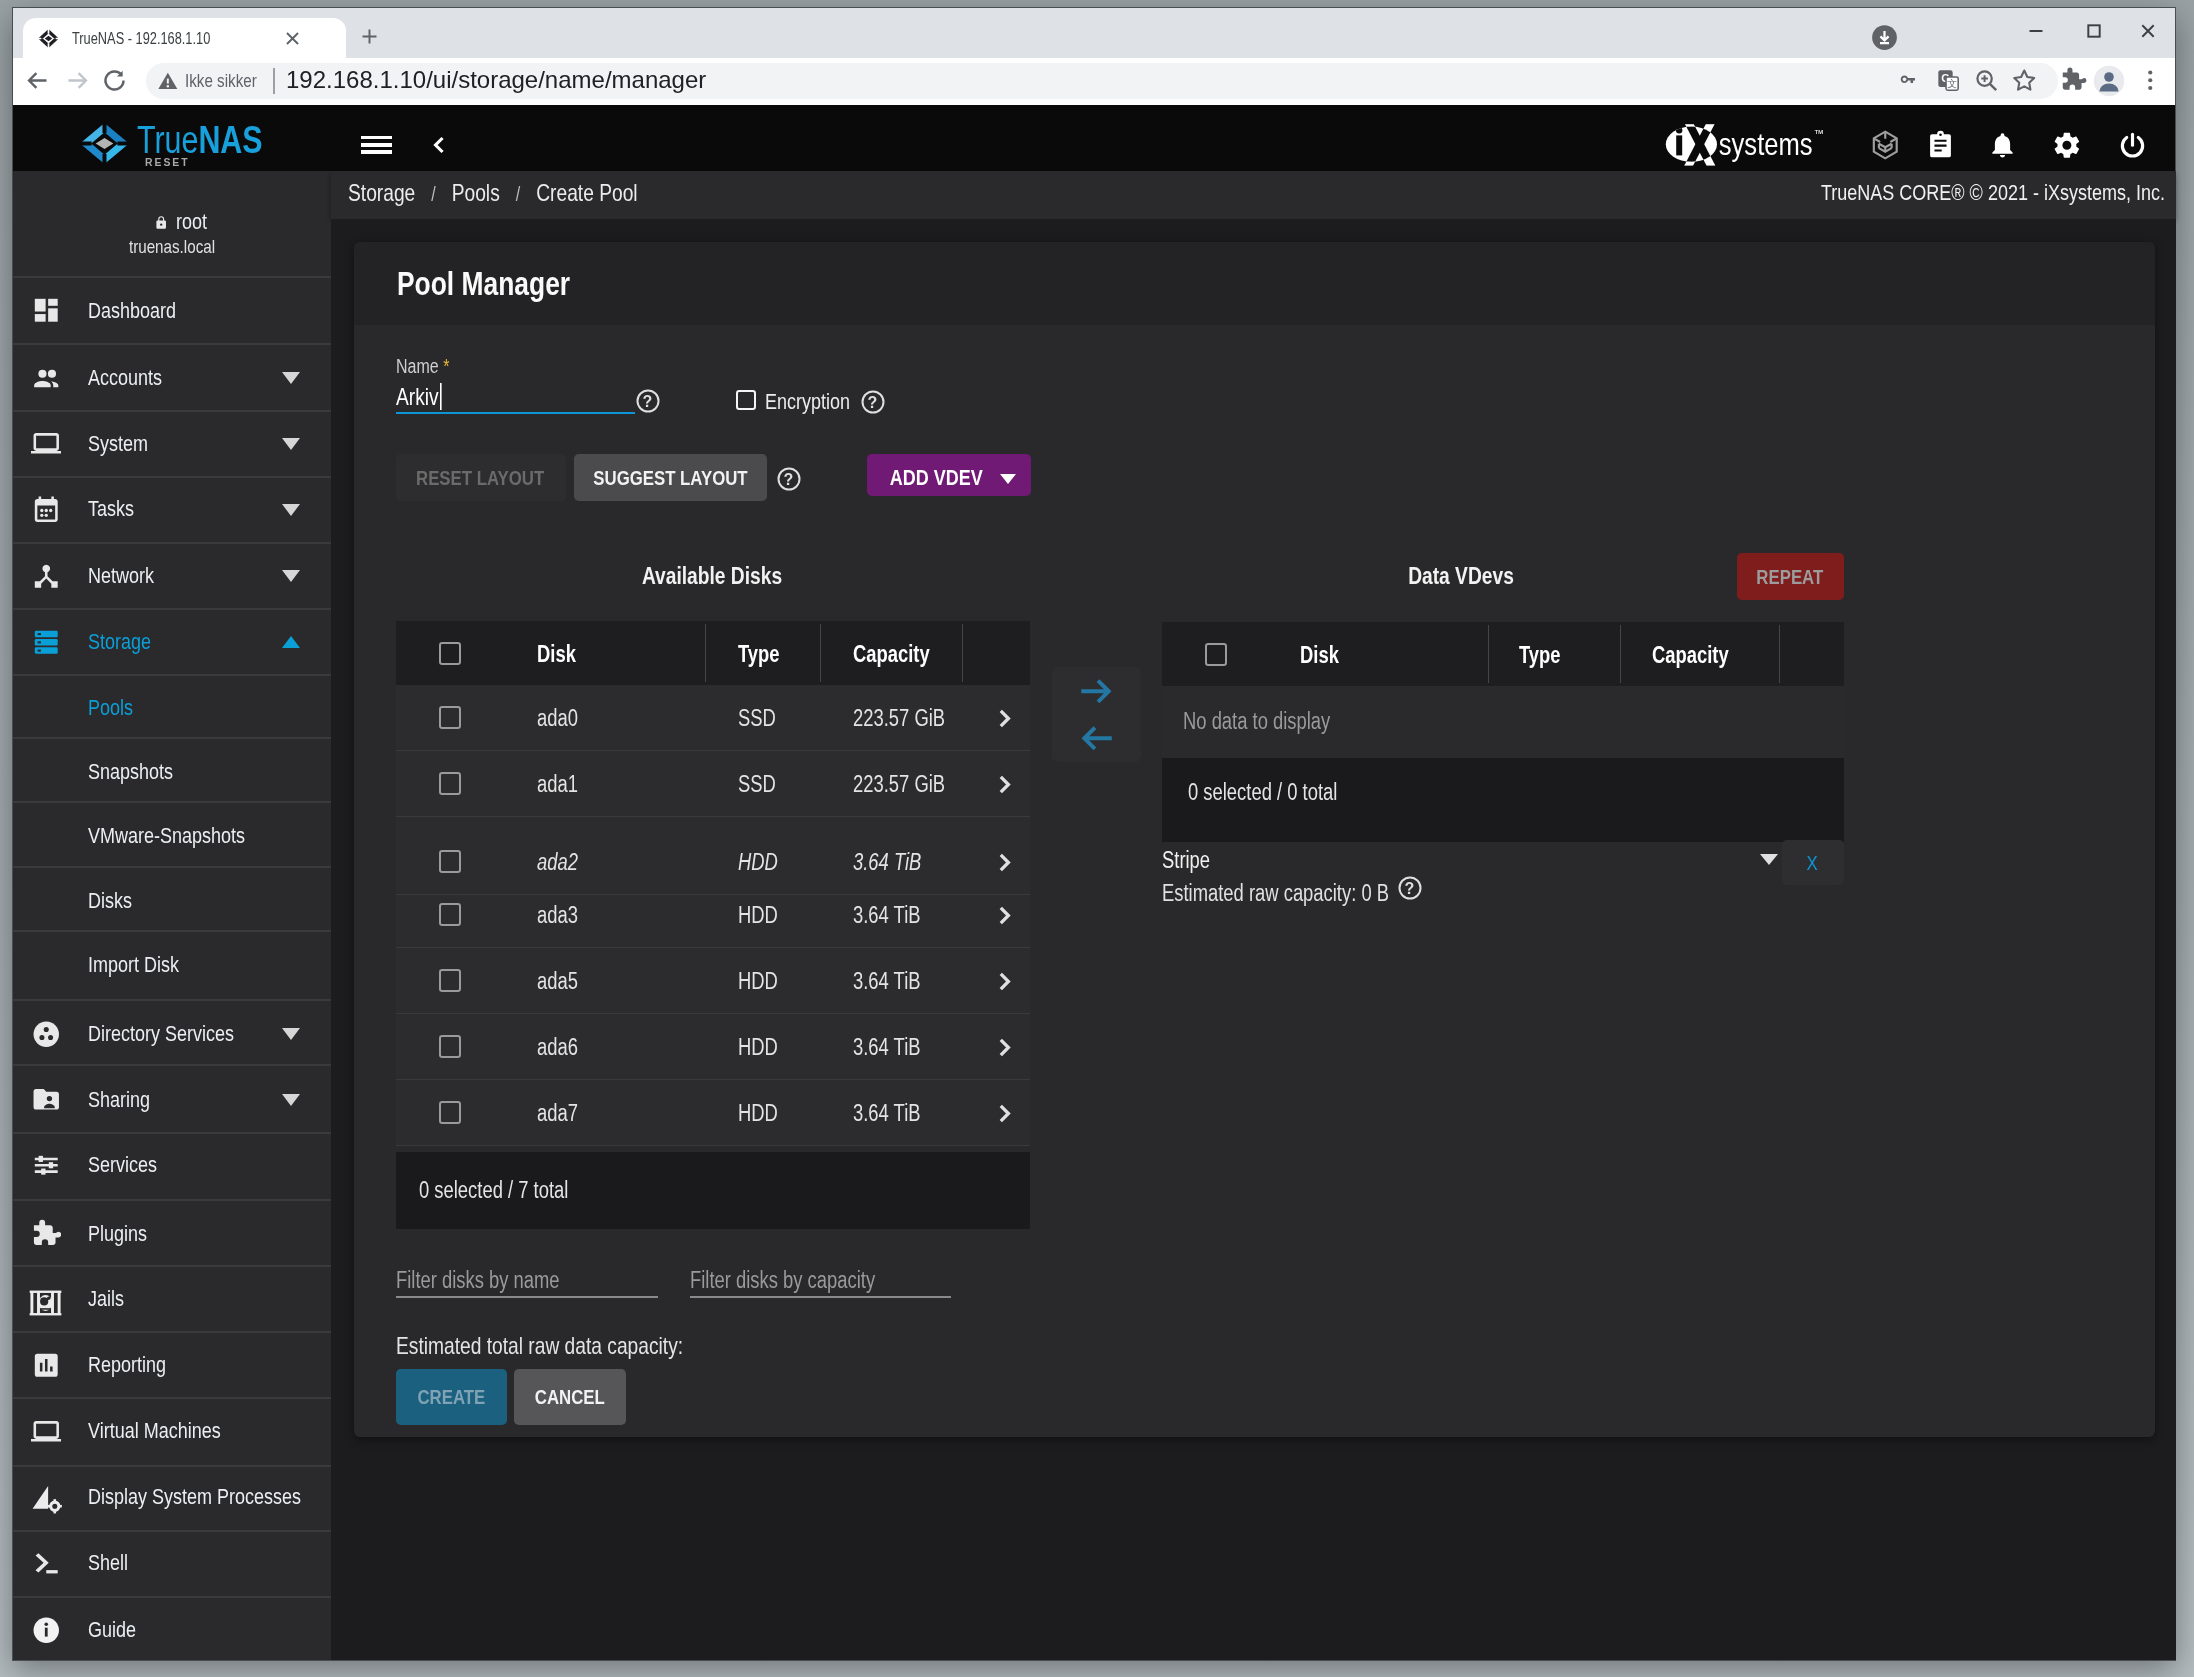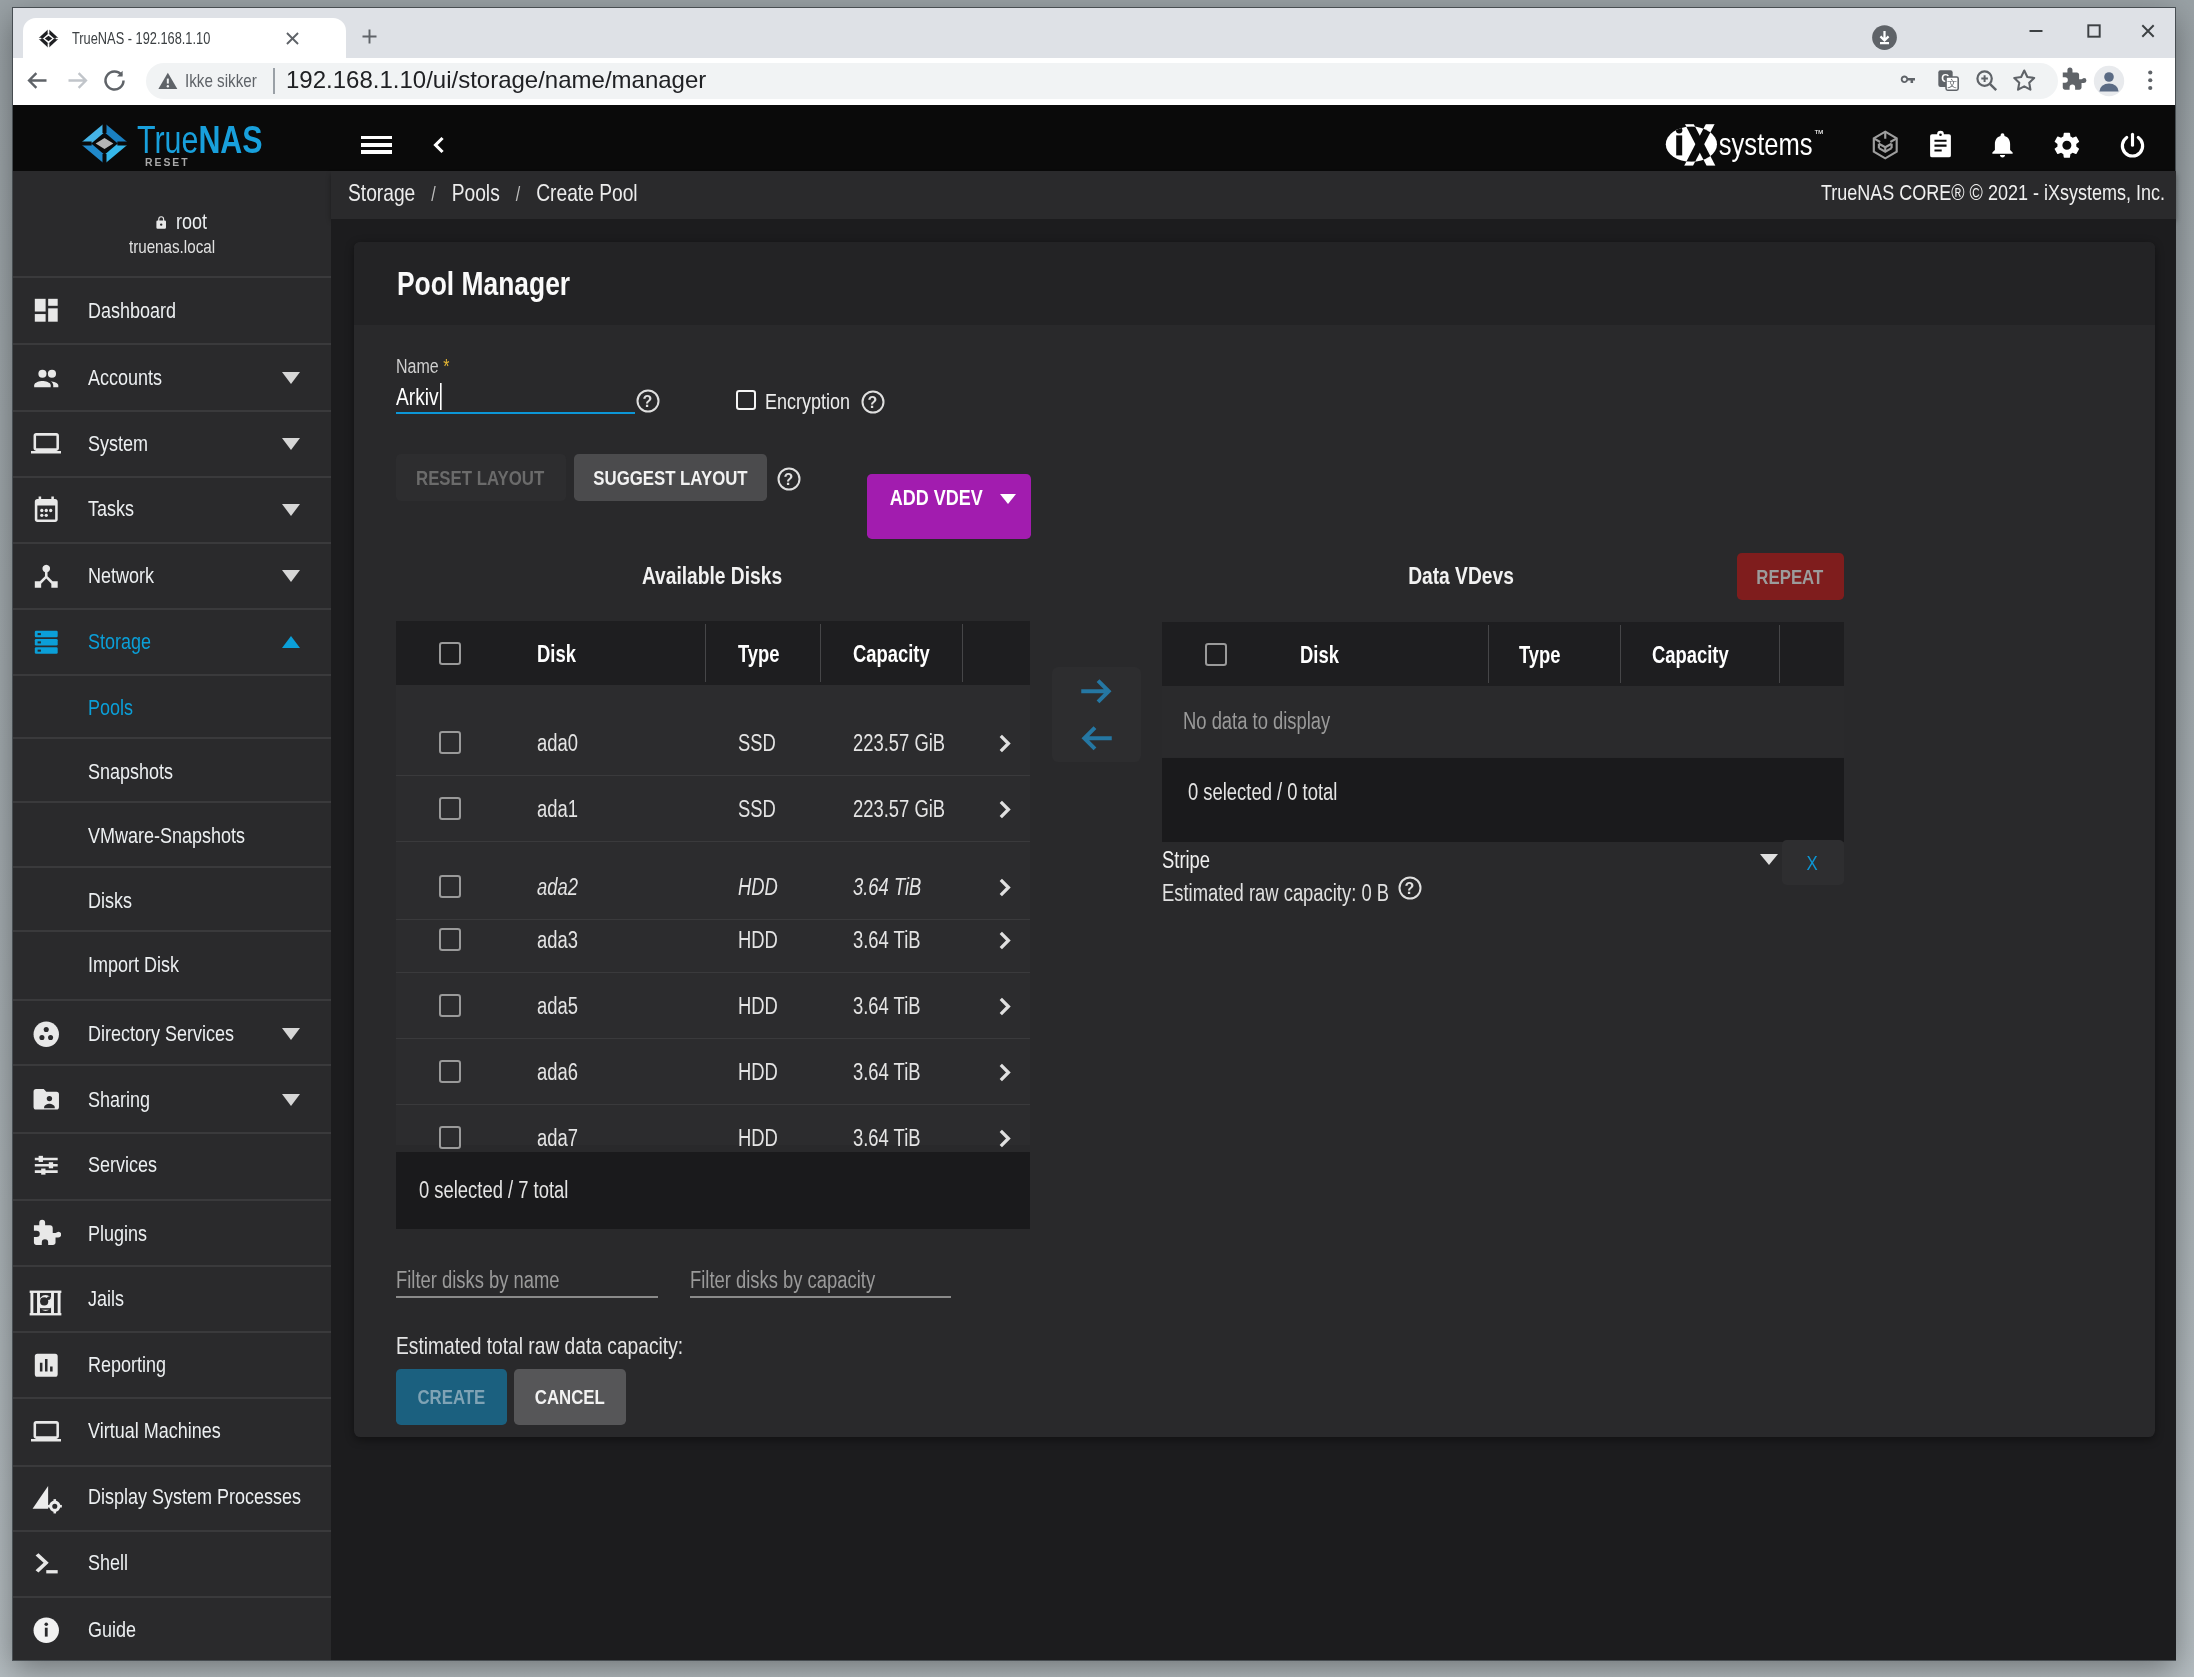--- a/index.html
+++ b/index.html
@@ -31,21 +31,21 @@
   .sb-sub { font-size:22.5px; color:#eceff1; }
   .blue { color:#0b9fd8 !important; }
   .caret { position:absolute; width:0; height:0; border-left:9.6px solid transparent; border-right:9.6px solid transparent; }
   .caret.down { border-top:12px solid #d6d6d6; }
   .caret.up { border-bottom:12px solid #0b9fd8; }
   .hdr-ttl { font-weight:bold; font-size:24px; color:#f2f2f2; }
   .btn { position:absolute; border-radius:4.8px; font-weight:bold; font-size:21px; text-align:center; white-space:nowrap; }
   .btn>i { display:inline-block; font-style:normal; transform:scaleX(.8); }
   .chk { position:absolute; border:2.4px solid #9a9a9a; border-radius:3.2px; background:transparent; }
   .help { position:absolute; border:2.4px solid #dfdfdf; border-radius:50%; width:23px; height:23px; color:#dfdfdf; font-size:16px; font-weight:bold; text-align:center; line-height:19px; transform:translate(-50%,-50%); }
-  .row { position:absolute; left:0; width:634px; height:66px; border-bottom:1.6px solid #3a3a3c;margin-top:25px; }
+  .row { position:absolute; left:0; width:634px; height:66px; border-bottom:1.6px solid #3a3a3c; }
   .row .rchk { left:43px; top:21px; width:22.5px; height:22.5px; }
   .row .c1 { left:141px; top:33px; font-size:23px; color:#e4e4e4; }
   .row .c2 { left:342px; top:33px; font-size:23px; color:#e4e4e4; }
   .row .c3 { left:457px; top:33px; font-size:23px; color:#e4e4e4; }
   .row .c1,.row .c2,.row .c3 { transform:translateY(-50%) scaleX(.8); transform-origin:0 50%; }
   .row .rarr { position:absolute; left:601px; top:22.5px; }
 </style>
 </head>
 <body>
 <div id="win">
@@ -416,21 +416,21 @@
       <div class="vcs" style="left:42px; top:155px; font-size:24px; color:#fff;">Arkiv<span style="border-left:2.4px solid #fff; margin-left:1.6px;">​</span></div>
       <div class="abs" style="left:42px; top:170px; width:239px; height:2.4px; background:#0c96d6;"></div>
       <div class="help" style="left:294px; top:159px;">?</div>
       <div class="chk" style="left:382px; top:148px; width:20px; height:20px; border-color:#f5f5f5;"></div>
       <div class="vcs" style="left:411px; top:160px; font-size:22.5px; color:#ececec;">Encryption</div>
       <div class="help" style="left:519px; top:160px;">?</div>
 
       <div class="btn" style="left:42px; top:212px; width:170px; height:47px; line-height:47px; background:#2d2d2f; color:#6b6b6b;"><i>RESET LAYOUT</i></div>
       <div class="btn" style="left:220px; top:212px; width:193px; height:47px; line-height:47px; background:#4b4b4d; color:#f2f2f2;"><i>SUGGEST LAYOUT</i></div>
       <div class="help" style="left:435px; top:237px;">?</div>
-      <div class="btn" style="left:513px; top:212px; width:164px; height:65px; line-height:47px; background:#a21caf; color:#fff;margin-top:20px;"><i style="margin-right:24px; font-size:22.5px;">ADD VDEV</i>
+      <div class="btn" style="left:513px; top:212px; width:164px; height:42px; line-height:47px; background:#701a75; color:#fff;"><i style="margin-right:24px; font-size:22.5px;">ADD VDEV</i>
         <span class="abs" style="right:14.4px; top:20px; width:0; height:0; border-left:8.8px solid transparent; border-right:8.8px solid transparent; border-top:10.4px solid #fff;"></span>
       </div>
 
       <div class="cc2 hdr-ttl" style="left:358px; top:334px;">Available Disks</div>
       <div class="cc2 hdr-ttl" style="left:1107px; top:334px;">Data VDevs</div>
       <div class="btn" style="left:1383px; top:311px; width:107px; height:47px; line-height:47px; background:#7f1d1d; color:#9c9c9c;"><i>REPEAT</i></div>
 
       <div class="abs" style="left:42px; top:379px; width:634px; height:64px; background:#1e1e20;">
         <div class="abs" style="left:309px; top:3.2px; width:1.6px; height:58px; background:#464648;"></div>
         <div class="abs" style="left:424px; top:3.2px; width:1.6px; height:58px; background:#464648;"></div>

